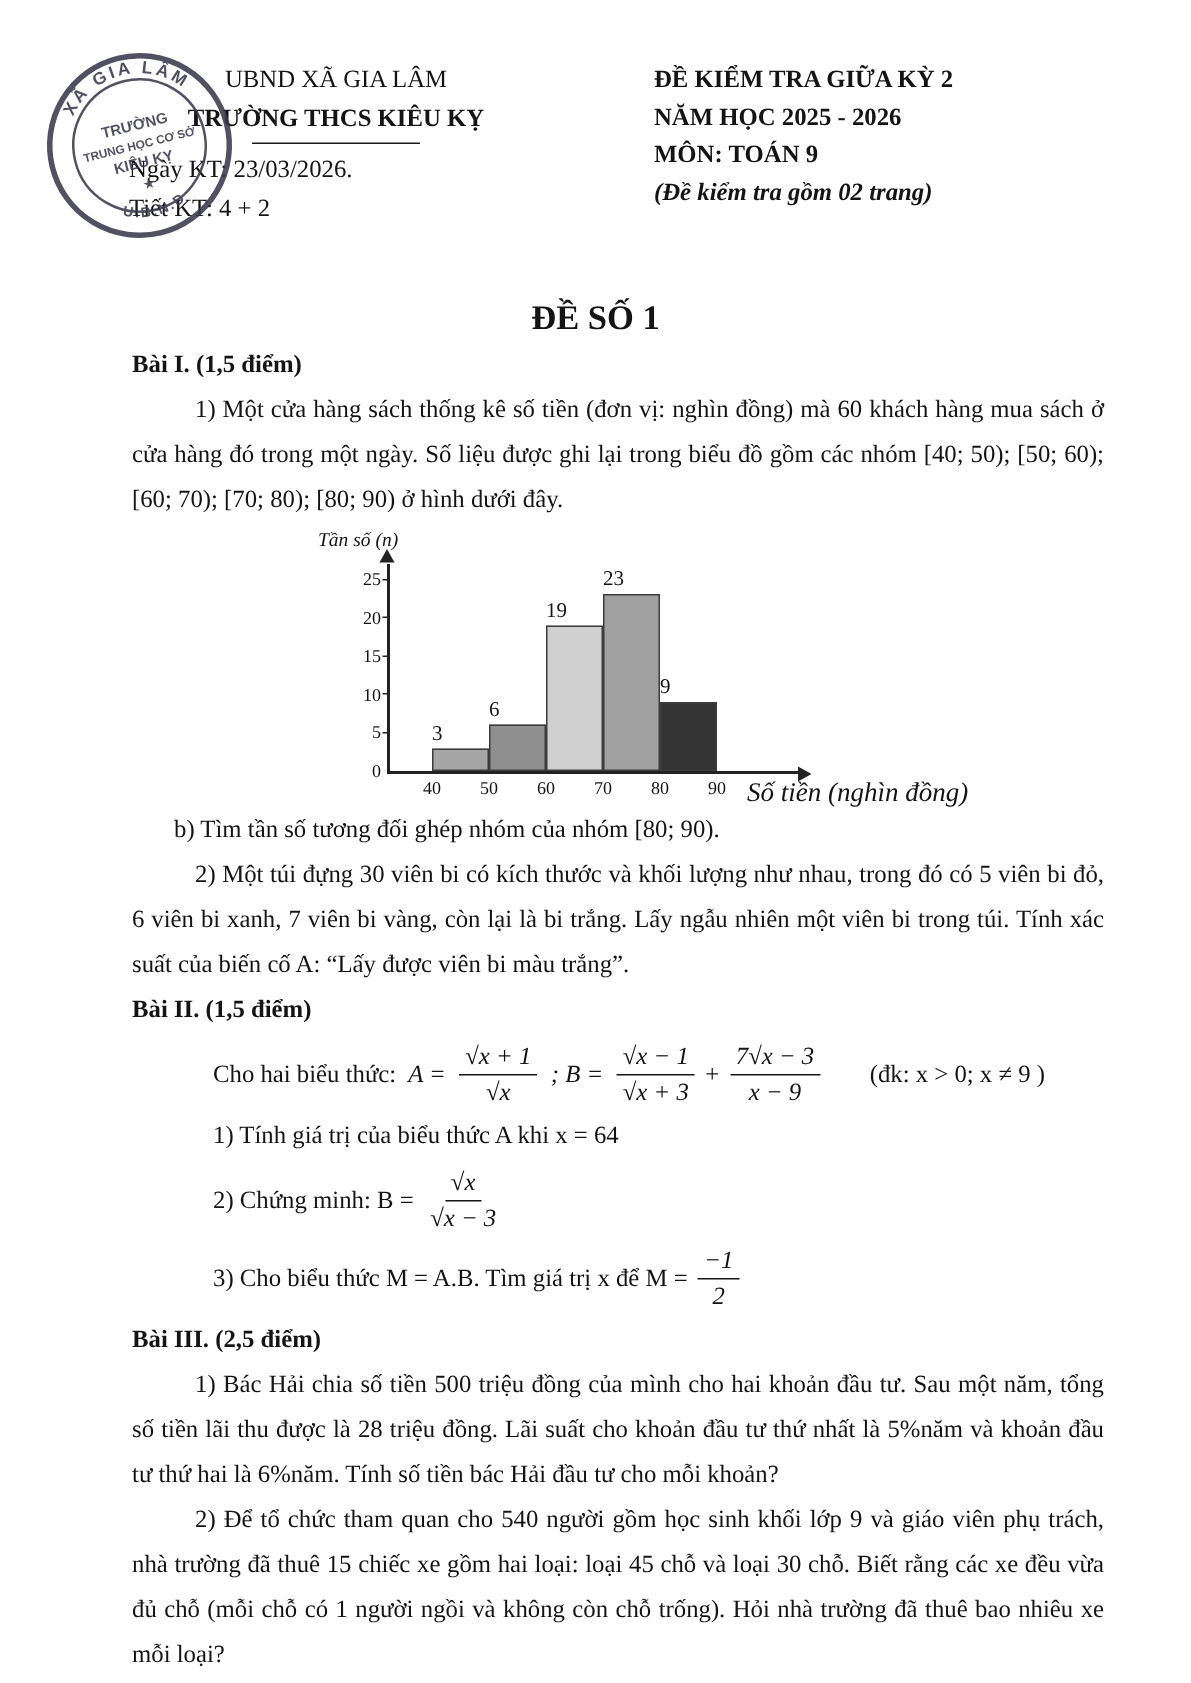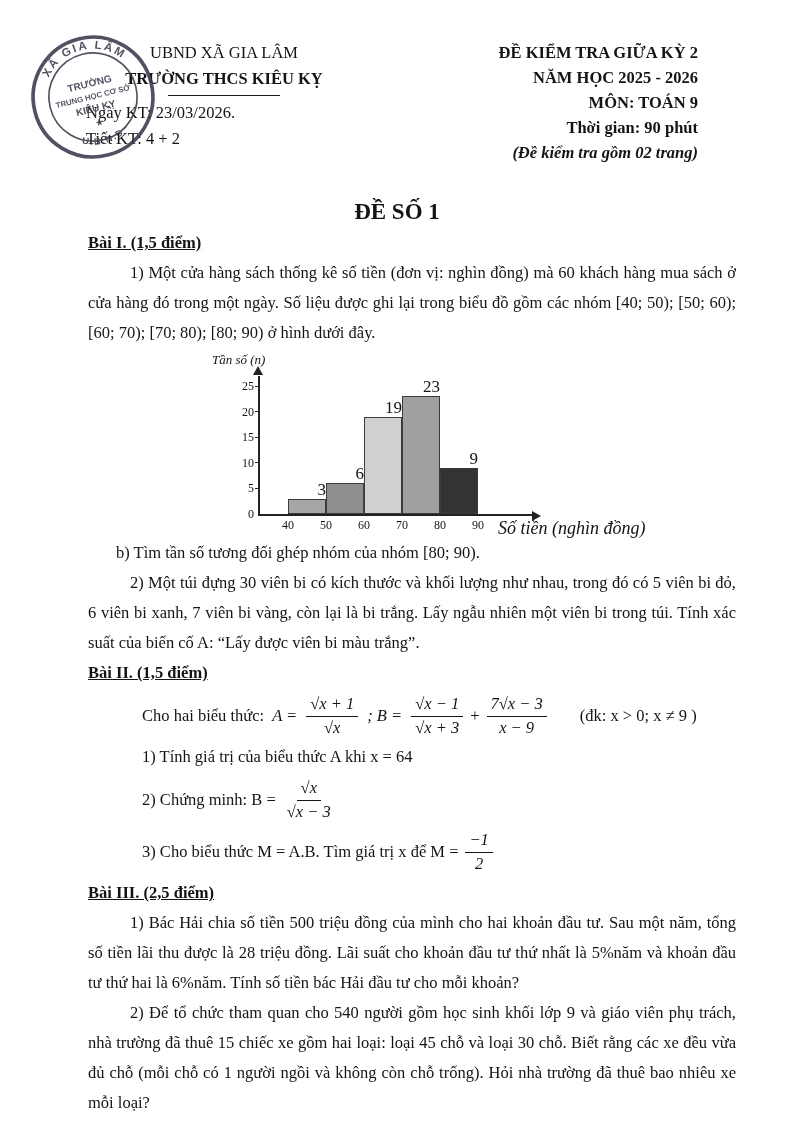--- a/index.html
+++ b/index.html
@@ -9,27 +9,27 @@
     font-family:"Liberation Serif","DejaVu Serif",serif;
     font-size:16.5px;color:#141414;
   }
   
   .header{position:relative;height:152px;margin-top:40px;}
   .h-left{position:absolute;left:86px;top:0;width:276px;line-height:26px;}
   .h-left .org{text-align:center;}
   .h-left .school{text-align:center;font-weight:bold;}
   .h-left .rule{width:112px;border-top:1.6px solid #1a1a1a;margin:3px auto 4px auto;height:0;}
   .h-left .meta{text-align:left;}
-  .h-right{position:absolute;left:436px;top:0;width:262px;text-align:right;font-weight:bold;line-height:25px;}
+  .h-right{position:absolute;left:436px;top:0;width:262px;text-align:left;font-weight:bold;line-height:25px;}
   .h-right .note{font-style:italic;}
   .stamp{position:absolute;left:30px;top:-6px;width:126px;height:126px;transform:rotate(-14deg);opacity:.88;z-index:2;}
   
   .content{margin:0 58px 0 88px;}
   .exam-title{text-align:center;font-weight:bold;font-size:23px;margin:6px 0 2px 0;line-height:28px;}
-  .bai{font-weight:bold;line-height:30px;text-decoration:underline;}
+  .bai{font-weight:bold;line-height:30px;}
   .para{margin:0;text-align:justify;line-height:30px;}
   .indent{text-indent:42px;}
   .sub{margin:0 0 0 28px;line-height:30px;}
   
   .math-line{display:flex;align-items:center;margin:4px 0 2px 54px;min-height:48px;white-space:nowrap;}
   .q{margin:0 0 0 54px;line-height:30px;}
   .frac{display:inline-flex;flex-direction:column;align-items:center;vertical-align:middle;margin:0 7px;font-style:italic;line-height:1.25;}
   .frac .num{padding:0 4px 1px 4px;border-bottom:1.3px solid #141414;}
   .frac .den{padding:1px 4px 0 4px;}
   .mi{font-style:italic;margin:0 2px;}
@@ -39,21 +39,21 @@
   .yaxis-label{position:absolute;left:12px;top:0;font-style:italic;font-size:13px;}
   #hist-plot{position:absolute;left:58px;top:24px;width:272px;height:138px;
     border-left:2px solid #222;border-bottom:2px solid #222;}
   .yarrow{position:absolute;left:-7px;top:-10px;width:0;height:0;
     border-left:5px solid transparent;border-right:5px solid transparent;border-bottom:9px solid #222;}
   .xarrow{position:absolute;right:-9px;bottom:-7px;width:0;height:0;
     border-top:5px solid transparent;border-bottom:5px solid transparent;border-left:9px solid #222;}
   .ytick-label{position:absolute;left:-32px;width:26px;text-align:right;font-size:12px;line-height:16px;}
   .ytick{position:absolute;left:-5px;width:5px;height:1px;background:#222;}
   .bar{position:absolute;bottom:0;border:1px solid #3c3c3c;box-sizing:border-box;}
-  .bar-label{position:absolute;text-align:right;font-size:17px;line-height:14px;}
+  .bar-label{position:absolute;text-align:left;font-size:14px;line-height:14px;}
   .xtick-label{position:absolute;top:142px;width:30px;text-align:center;font-size:12px;}
   .xaxis-label{position:absolute;left:238px;top:142px;white-space:nowrap;font-style:italic;font-size:18px;}
 </style>
 </head>
 <body>
 
 <div class="page">
 
   <div class="header">
     <svg class="stamp" viewBox="0 0 120 120">
@@ -80,21 +80,20 @@
       <div class="school">TRƯỜNG THCS KIÊU KỴ</div>
       <div class="rule"></div>
       <div class="meta">Ngày KT: 23/03/2026.</div>
       <div class="meta">Tiết KT: 4 + 2</div>
     </div>
 
     <div class="h-right">
       <div>ĐỀ KIỂM TRA GIỮA KỲ 2</div>
       <div>NĂM HỌC 2025 - 2026</div>
       <div>MÔN: TOÁN 9</div>
-      <div>Thời gian: 90 phút</div>
       <div class="note">(Đề kiểm tra gồm 02 trang)</div>
     </div>
   </div>
 
   <div class="exam-title">ĐỀ SỐ 1</div>
 
   <div class="content">
 
     <div class="bai">Bài I. (1,5 điểm)</div>
     <p class="para indent">1) Một cửa hàng sách thống kê số tiền (đơn vị: nghìn đồng) mà 60 khách hàng mua sách ở cửa hàng đó trong một ngày. Số liệu được ghi lại trong biểu đồ gồm các nhóm [40; 50); [50; 60); [60; 70); [70; 80); [80; 90) ở hình dưới đây.</p>

